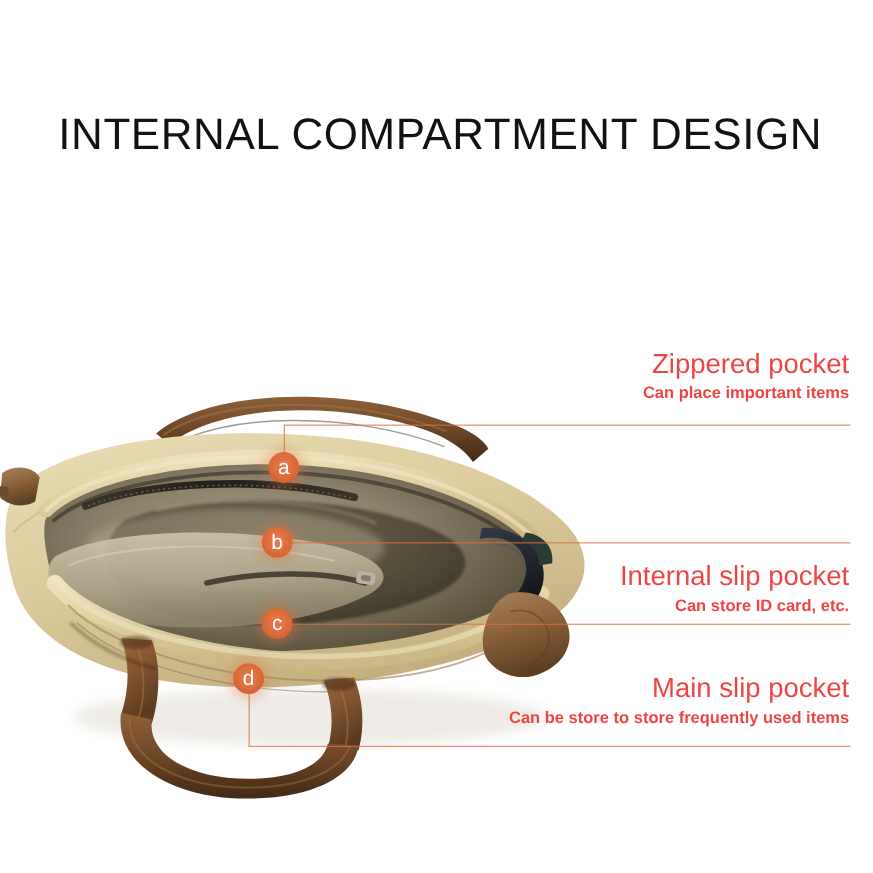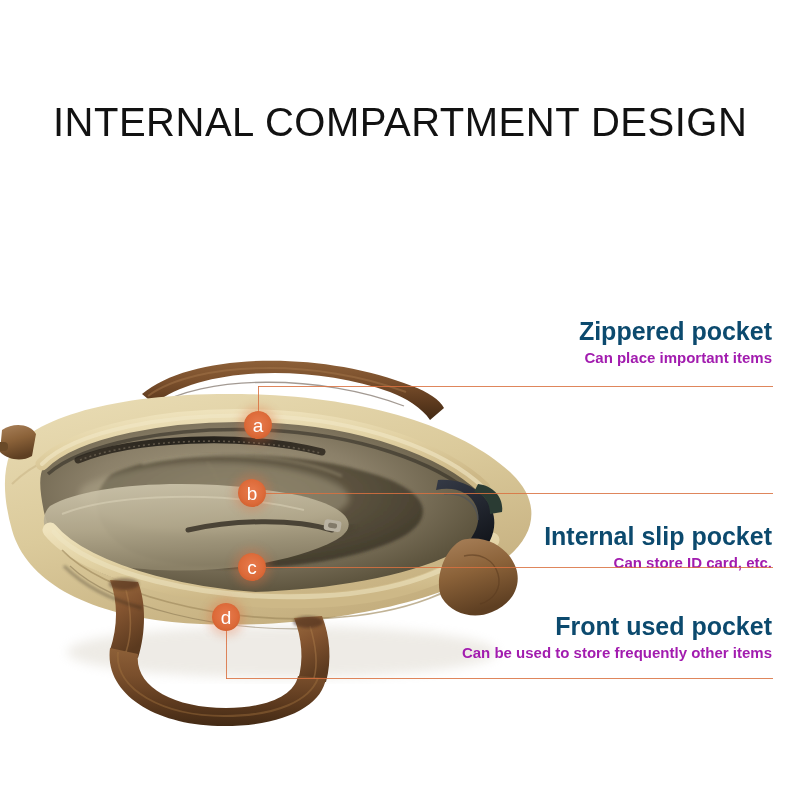--- a/index.html
+++ b/index.html
@@ -21,25 +21,25 @@
     font-family:"Liberation Sans", sans-serif;
   }
 
   
   #photo{position:absolute;left:-8px;top:300px;width:560px;height:400px;}
   #photo svg{display:block;width:100%;height:100%;}
 
   
   .callout{position:absolute;text-align:right;}
   .callout .title{
-    font-size:25px;color:#0c4a6e;font-weight:700;white-space:nowrap;
+    font-size:25px;color:#ef4444;font-weight:400;white-space:nowrap;
     line-height:1.12;
   }
   .callout .sub{
-    font-size:15px;color:#a21caf;font-weight:700;white-space:nowrap;
+    font-size:15px;color:#ef4444;font-weight:700;white-space:nowrap;
     line-height:1.25;margin-top:4px;
   }
 
   
   .marker{
     position:absolute;width:28px;height:28px;border-radius:50%;
     display:flex;align-items:center;justify-content:center;
     color:#fff;font-size:19px;line-height:1;
     font-family:"Liberation Sans", sans-serif;
     background:radial-gradient(circle at 50% 45%, #e87b4d 0%, #dd6b3a 55%, #d2602f 78%, rgba(214,110,70,.55) 90%, rgba(220,120,80,0) 100%);
@@ -241,23 +241,23 @@
   <div class="marker" style="left:212px;top:569px;">
     <span>d</span>
   </div>
 
   <div class="callout" style="right:22px;top:283px;">
     <div class="title">Zippered pocket</div>
     <div class="sub">Can place important items</div>
   </div>
 
 
-  <div class="callout" style="right:22px;top:488px;">
+  <div class="callout" style="right:22px;top:476px;">
     <div class="title">Internal slip pocket</div>
     <div class="sub">Can store ID card, etc.</div>
   </div>
 
   <div class="callout" style="right:22px;top:578px;">
-    <div class="title">Front used pocket</div>
-    <div class="sub">Can be used to store frequently other items</div>
+    <div class="title">Main slip pocket</div>
+    <div class="sub">Can be store to store frequently used items</div>
   </div>
 
 </div>
 
 </body></html>

